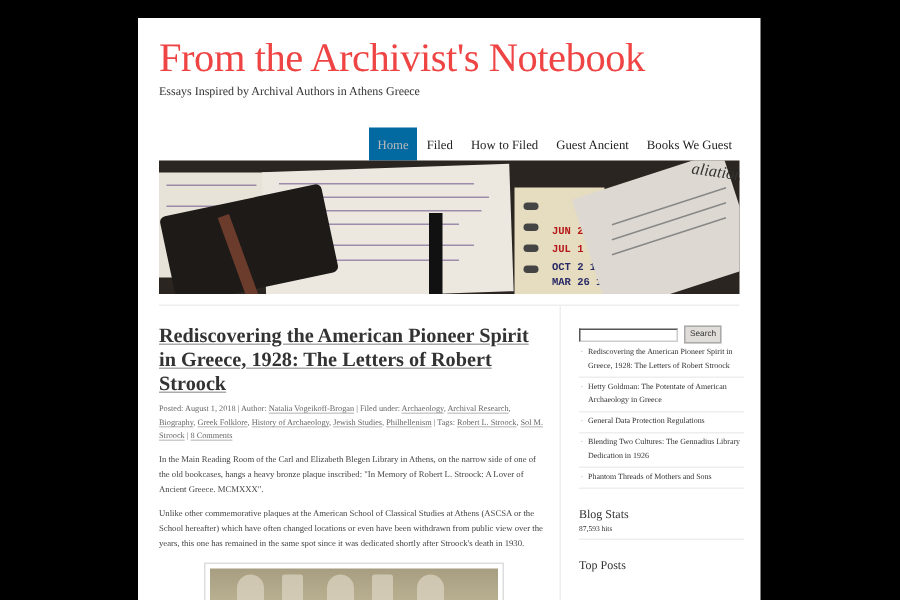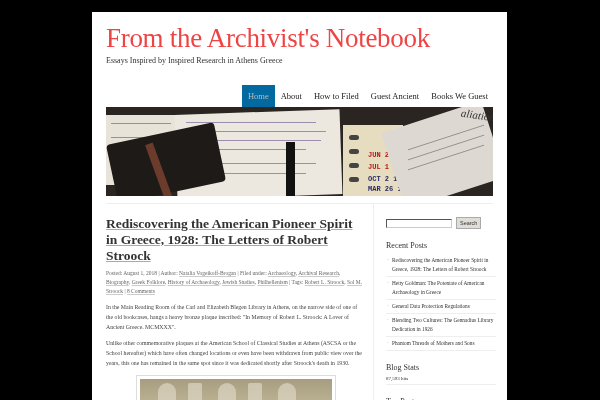--- a/index.html
+++ b/index.html
@@ -41,25 +41,25 @@
   .recent-list { list-style:none; margin:0; padding:0; }
   .recent-item { font-size:5.3px; color:#333; line-height:9px; padding:2px 0 2px 6px; border-bottom:1px solid #eee; position:relative; }
   .recent-item::before { content:"·"; position:absolute; left:1px; color:#999; }
   .stats { font-size:5px; color:#333; border-bottom:1px solid #eee; padding-bottom:3px; }
 </style>
 </head>
 <body>
 
 <div class="page">
   <div class="site-title">From the Archivist's Notebook</div>
-  <div class="site-desc">Essays Inspired by Inspired Research in Athens Greece</div>
+  <div class="site-desc">Essays Inspired by Archival Authors in Athens Greece</div>
 
   <div class="nav">
     <div class="nav-item active">Home</div>
-    <div class="nav-item">About</div>
+    <div class="nav-item">Filed</div>
     <div class="nav-item">How to Filed</div>
     <div class="nav-item">Guest Ancient</div>
     <div class="nav-item">Books We Guest</div>
   </div>
 
   <div class="header-img" title="Archival notebooks, pen and documents on a desk">
     <div class="hi-notebook-left"></div>
     <div class="hi-paper"></div>
     <div class="hi-line" style="left:80px;top:15px;width:130px;"></div>
     <div class="hi-line" style="left:80px;top:24px;width:140px;"></div>
@@ -108,21 +108,20 @@
 
       </div>
     </div>
   </div>
 
   <div class="sidebar">
     <div class="search-row">
       <input class="search-input" type="text" placeholder="" style="">
       <button class="search-btn">Search</button>
     </div>
-    <div class="widget-title">Recent Posts</div>
     <ul class="recent-list">
       <li class="recent-item">Rediscovering the American Pioneer Spirit in Greece, 1928: The Letters of Robert Stroock</li>
       <li class="recent-item">Hetty Goldman: The Potentate of American Archaeology in Greece</li>
       <li class="recent-item">General Data Protection Regulations</li>
       <li class="recent-item">Blending Two Cultures: The Gennadius Library Dedication in 1926</li>
       <li class="recent-item">Phantom Threads of Mothers and Sons</li>
     </ul>
     <div class="widget-title" style="margin-top:12px;">Blog Stats</div>
     <div class="stats">87,593 hits</div>
     <div class="widget-title">Top Posts</div>

